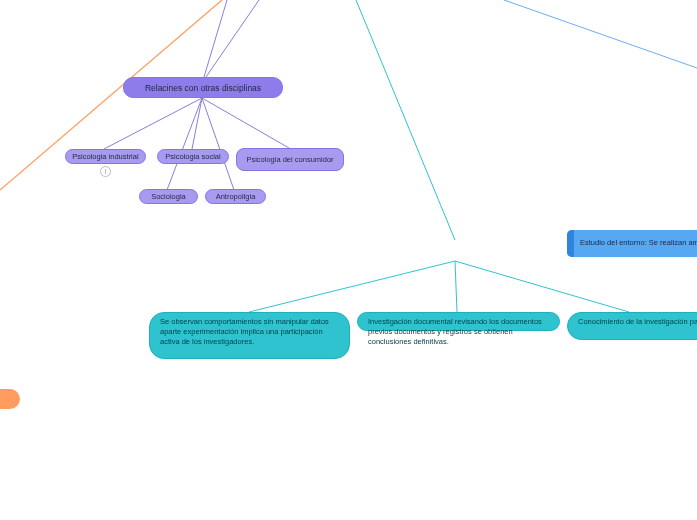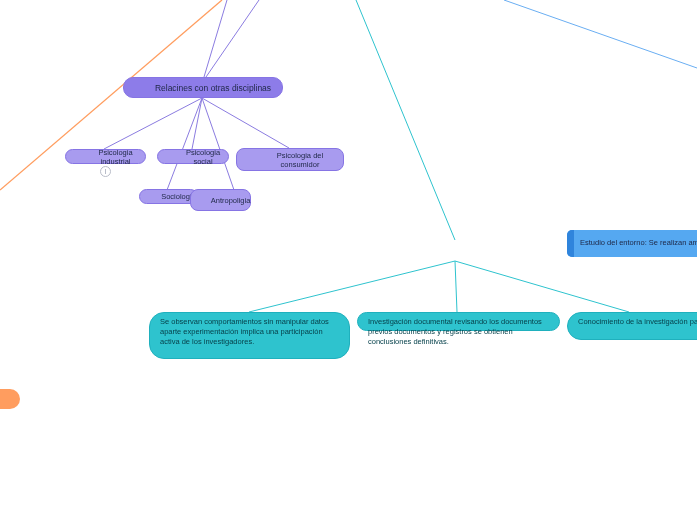--- a/index.html
+++ b/index.html
@@ -21,21 +21,20 @@
 
   .node {
     position: absolute;
     display: flex;
     align-items: center;
     justify-content: center;
     text-align: center;
     color: var(--text-dark, #1e2746);
     cursor: default;
     box-sizing: border-box;
-    padding-left: 20px;
   }
 
   .purple {
     background: var(--purple-fill, #a89bef);
     border: 1px solid var(--purple-border, #8b7ce0);
     border-radius: 8px;
     font-size: 7.5px;
   }
   .purple-root {
     background: var(--purple-root-fill, #8d7ce9);
@@ -139,21 +138,21 @@
   </div>
 
   <div class="node purple" style="left:236px; top:148px; width:108px; height:23px;">
     <span>Psicologia del consumidor</span>
   </div>
 
   <div class="node purple" style="left:139px; top:189px; width:59px; height:15px;">
     <span>Sociologia</span>
   </div>
 
-  <div class="node purple" style="left:190px; top:189px; width:61px; height:22px;">
+  <div class="node purple" style="left:205px; top:189px; width:61px; height:15px;">
     <span>Antropoligia</span>
   </div>
 
   <span class="badge-icon" style="left:100px; top:166px;"></span>
 
 
   <div class="node teal teal-leaf" style="left:149px; top:312px; width:201px; height:47px;">
     <span>Se observan comportamientos sin manipular datos aparte experimentación implica una participación activa de los investigadores.</span>
   </div>
 

